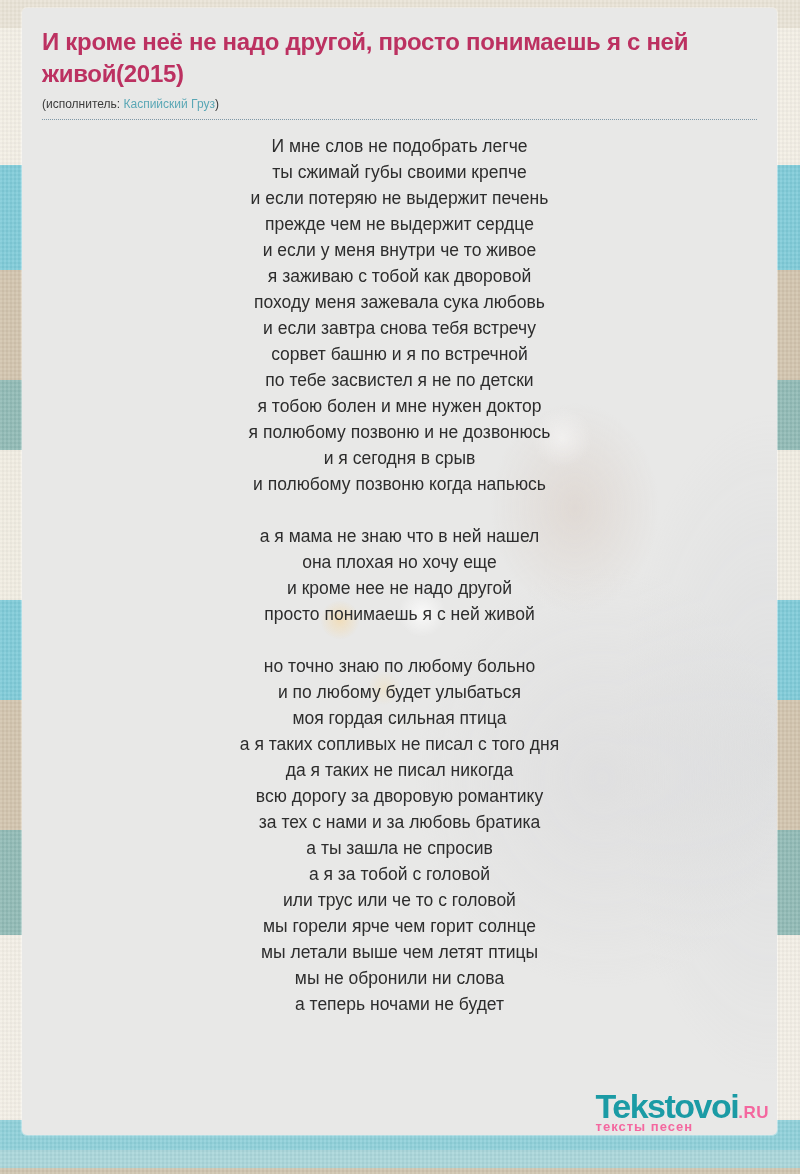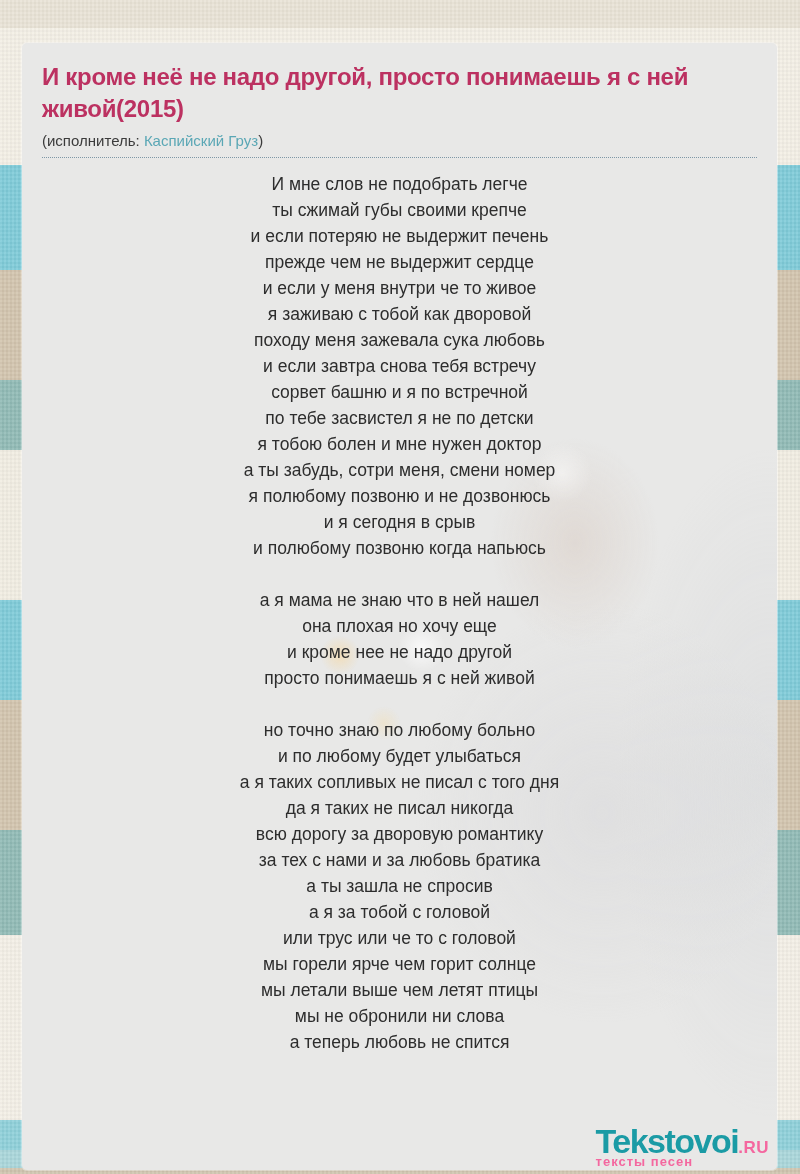--- a/index.html
+++ b/index.html
@@ -29,21 +29,21 @@
   
   .bg-texture {
     position: absolute; inset: 0;
     background:
       repeating-linear-gradient(90deg, rgba(255,255,255,0.07) 0 2px, rgba(0,0,0,0.02) 2px 4px),
       repeating-linear-gradient(0deg, rgba(255,255,255,0.05) 0 2px, rgba(0,0,0,0.02) 2px 4px);
     pointer-events: none;
   }
   .panel {
     position: absolute;
-    left: 22px; top: 43px;
+    left: 22px; top: 8px;
     width: 755px; height: 1127px;
     background: #e8e8e7;
     border-radius: 5px;
     box-shadow: 0 0 0 1px rgba(255,255,255,0.35);
   }
   
   .fade-img {
     position: absolute; inset: 0;
     border-radius: 5px;
     overflow: hidden;
@@ -68,21 +68,21 @@
   h1.page-title {
     margin: 0 0 7px 0;
     max-width: 700px;
     font-size: 24px;
     line-height: 32px;
     font-weight: bold;
     letter-spacing: -0.3px;
     color: #bc3161;
   }
   .subtitle {
-    font-size: 15px;
+    font-size: 12px;
     color: #3b3b3b;
   }
   .artist-link {
     color: #5aa7b5;
     text-decoration: none;
     cursor: pointer;
   }
   .lyrics {
     margin-top: 13px;
     font-size: 17.5px;
@@ -138,45 +138,45 @@
           <div class="lyric-line">ты сжимай губы своими крепче</div>
           <div class="lyric-line">и если потеряю не выдержит печень</div>
           <div class="lyric-line">прежде чем не выдержит сердце</div>
           <div class="lyric-line">и если у меня внутри че то живое</div>
           <div class="lyric-line">я заживаю с тобой как дворовой</div>
           <div class="lyric-line">походу меня зажевала сука любовь</div>
           <div class="lyric-line">и если завтра снова тебя встречу</div>
           <div class="lyric-line">сорвет башню и я по встречной</div>
           <div class="lyric-line">по тебе засвистел я не по детски</div>
           <div class="lyric-line">я тобою болен и мне нужен доктор</div>
-          <div class="lyric-line">а ты забудь, сотри меня, смени номер</div>
           <div class="lyric-line">я полюбому позвоню и не дозвонюсь</div>
           <div class="lyric-line">и я сегодня в срыв</div>
           <div class="lyric-line">и полюбому позвоню когда напьюсь</div>
         </div>
       <div class="stanza">
           <div class="lyric-line">а я мама не знаю что в ней нашел</div>
           <div class="lyric-line">она плохая но хочу еще</div>
           <div class="lyric-line">и кроме нее не надо другой</div>
           <div class="lyric-line">просто понимаешь я с ней живой</div>
         </div>
       <div class="stanza">
           <div class="lyric-line">но точно знаю по любому больно</div>
           <div class="lyric-line">и по любому будет улыбаться</div>
+          <div class="lyric-line">моя гордая сильная птица</div>
           <div class="lyric-line">а я таких сопливых не писал с того дня</div>
           <div class="lyric-line">да я таких не писал никогда</div>
           <div class="lyric-line">всю дорогу за дворовую романтику</div>
           <div class="lyric-line">за тех с нами и за любовь братика</div>
           <div class="lyric-line">а ты зашла не спросив</div>
           <div class="lyric-line">а я за тобой с головой</div>
           <div class="lyric-line">или трус или че то с головой</div>
           <div class="lyric-line">мы горели ярче чем горит солнце</div>
           <div class="lyric-line">мы летали выше чем летят птицы</div>
           <div class="lyric-line">мы не обронили ни слова</div>
-          <div class="lyric-line">а теперь любовь не спится</div>
+          <div class="lyric-line">а теперь ночами не будет</div>
         </div>
     </div>
   </div>
 
   <div class="logo">
     <div class="logo-row"><span class="logo-main">Tekstovoi</span><span class="logo-ru">.RU</span></div>
     <div class="logo-tag">тексты песен</div>
   </div>
 </div>
 

